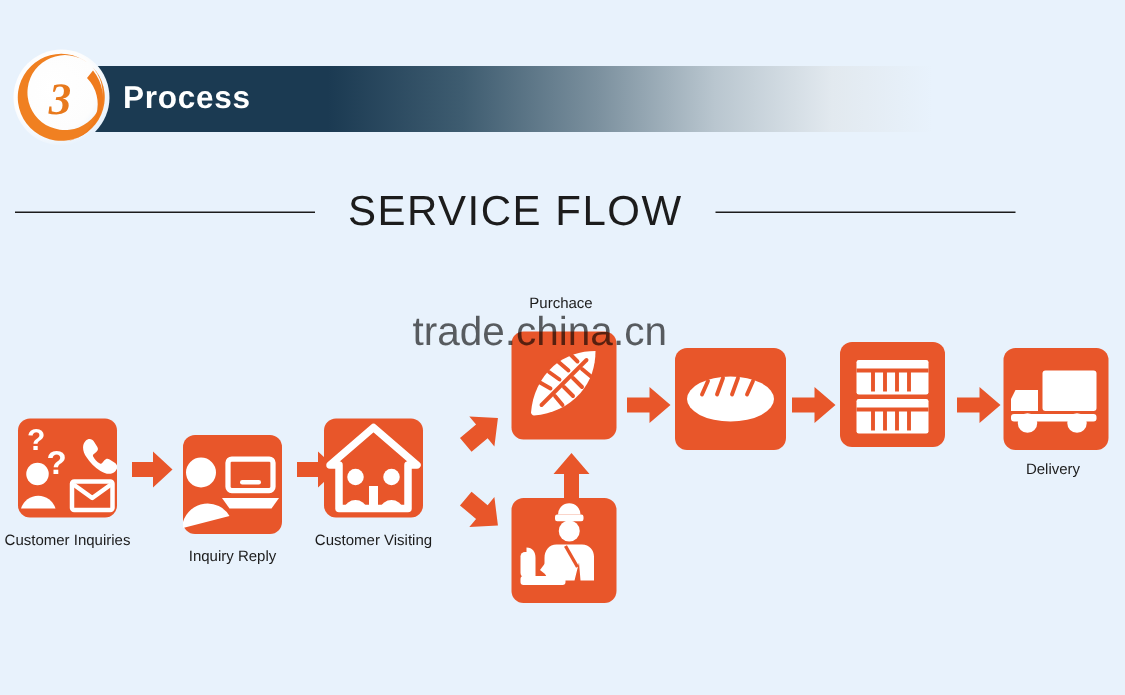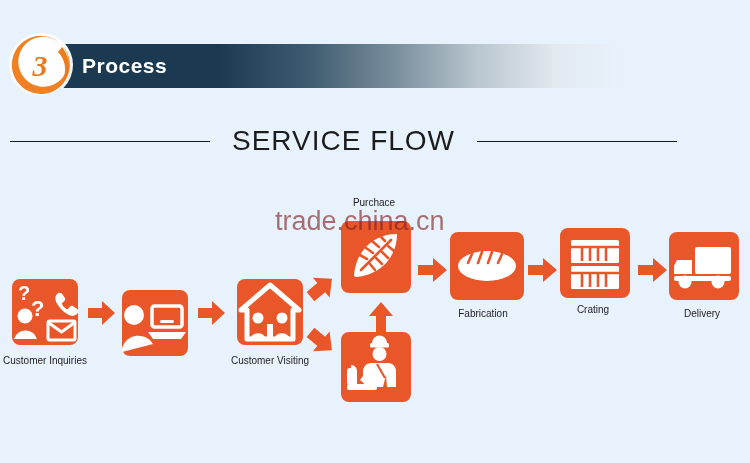--- a/index.html
+++ b/index.html
@@ -81,21 +81,21 @@
     letter-spacing: 1px;
     white-space: nowrap;
   }
 
   
   #watermark {
     position: absolute;
     left: 275px;
     top: 206px;
     font-size: 27px;
-    color: #7f1d1d;
+    color: #000000;
     opacity: 0.62;
     white-space: nowrap;
     z-index: 40;
     pointer-events: none;
   }
 
   
   .node {
     position: absolute;
     z-index: 10;
@@ -121,21 +121,21 @@
     font-size: 10px;
     color: #1c1c1c;
     line-height: 19px;
   }
   .node-label.below { top: 72px; }
   .node-label.above { top: -28px; }
 
   
   #node-inquiries { left: 12px;  top: 279px; }
   #node-reply     { left: 122px; top: 290px; }
-  #node-visiting  { left: 237px; top: 279px; }
+  #node-visiting  { left: 216px; top: 279px; }
   #node-purchace  { left: 341px; top: 221px; }
   #node-pilot     { left: 341px; top: 332px; }
   #node-fabric    { left: 450px; top: 232px; }
   #node-crating   { left: 560px; top: 228px; }
   #node-delivery  { left: 669px; top: 232px; text-decoration: underline; }
 
   #node-fabric .node-box  { width: 74px; height: 68px; }
   #node-crating .node-box { width: 70px; height: 70px; }
   #node-delivery .node-box{ width: 70px; height: 68px; }
   #node-purchace .node-box{ width: 70px; height: 72px; }
@@ -259,20 +259,21 @@
     <svg width="66" height="66" viewBox="0 0 66 66">
       <g fill="#ffffff">
         <circle cx="12" cy="25" r="10"></circle>
         <path d="M0 58 a17 17 0 0 1 31 -4 L0 62 z"></path>
         <rect x="30" y="16" width="30" height="21" rx="2.5" fill="none" stroke="#ffffff" stroke-width="3.5"></rect>
         <rect x="38" y="30" width="14" height="3" rx="1.5"></rect>
         <path d="M26 42 H64 L59 49 H31 Z"></path>
       </g>
     </svg>
   </div>
+  <div class="node-label below">Inquiry Reply</div>
 </div>
 
 <div class="node" id="node-visiting">
   <div class="node-box">
     <svg width="66" height="66" viewBox="0 0 66 66">
       <path d="M33 6 L62 31 L56 31 L56 60 L10 60 L10 31 L4 31 Z" fill="none" stroke="#ffffff" stroke-width="5" stroke-linejoin="round"></path>
       <g fill="#ffffff">
         <circle cx="21" cy="39" r="5.5"></circle>
         <path d="M13 60 a8.5 8.5 0 0 1 16 0 z"></path>
         <circle cx="45" cy="39" r="5.5"></circle>
@@ -333,21 +334,20 @@
     <svg width="74" height="68" viewBox="0 0 74 68">
       <ellipse cx="37" cy="34" rx="29" ry="15" fill="#ffffff"></ellipse>
       <g stroke="#e8562a" stroke-width="2.6" stroke-linecap="round" fill="none">
         <path d="M22 22 L18 31"></path>
         <path d="M32 20 L28 31"></path>
         <path d="M42 20 L38 31"></path>
         <path d="M52 22 L48 31"></path>
       </g>
     </svg>
   </div>
-  <div class="node-label below">Fabrication</div>
 </div>
 
 <div class="node" id="node-crating">
   <div class="node-box">
     <svg width="70" height="70" viewBox="0 0 70 70">
       <g fill="#ffffff">
         <rect x="11" y="12" width="48" height="23" rx="1.5"></rect>
         <rect x="11" y="38" width="48" height="23" rx="1.5"></rect>
       </g>
       <g stroke="#e8562a" stroke-width="2.6" fill="none">
@@ -357,21 +357,20 @@
           <path d="M30 20 V33"></path>
           <path d="M38 20 V33"></path>
           <path d="M46 20 V33"></path>
         <path d="M22 46 V59"></path>
           <path d="M30 46 V59"></path>
           <path d="M38 46 V59"></path>
           <path d="M46 46 V59"></path>
       </g>
     </svg>
   </div>
-  <div class="node-label below">Crating</div>
 </div>
 
 <div class="node" id="node-delivery">
   <div class="node-box">
     <svg width="70" height="68" viewBox="0 0 70 68">
       <g fill="#ffffff">
         <rect x="26" y="15" width="36" height="27" rx="2"></rect>
         <path d="M8 28 h15 v14 H5 v-8 z"></path>
         <rect x="5" y="44" width="57" height="5" rx="2"></rect>
         <circle cx="16" cy="50" r="6.5"></circle>

